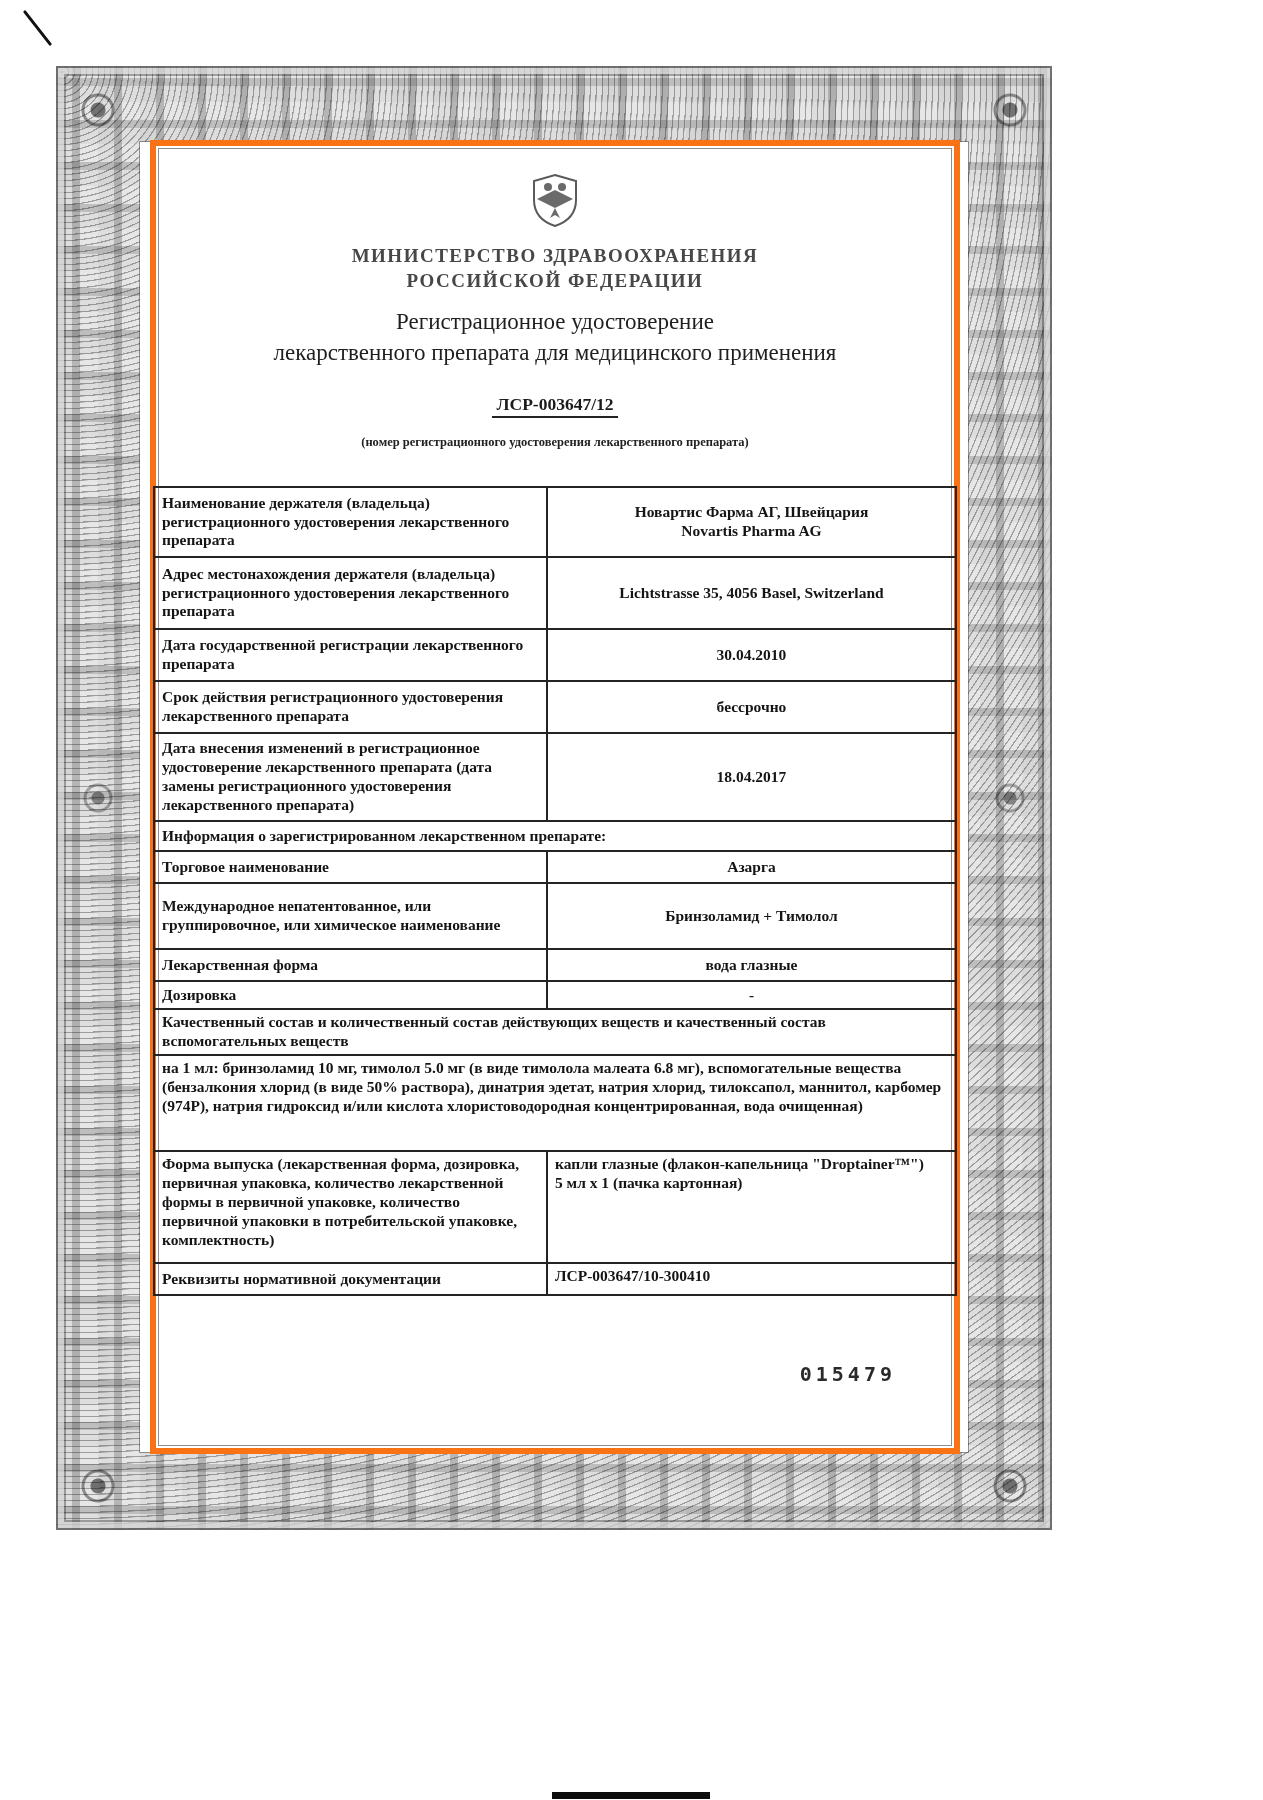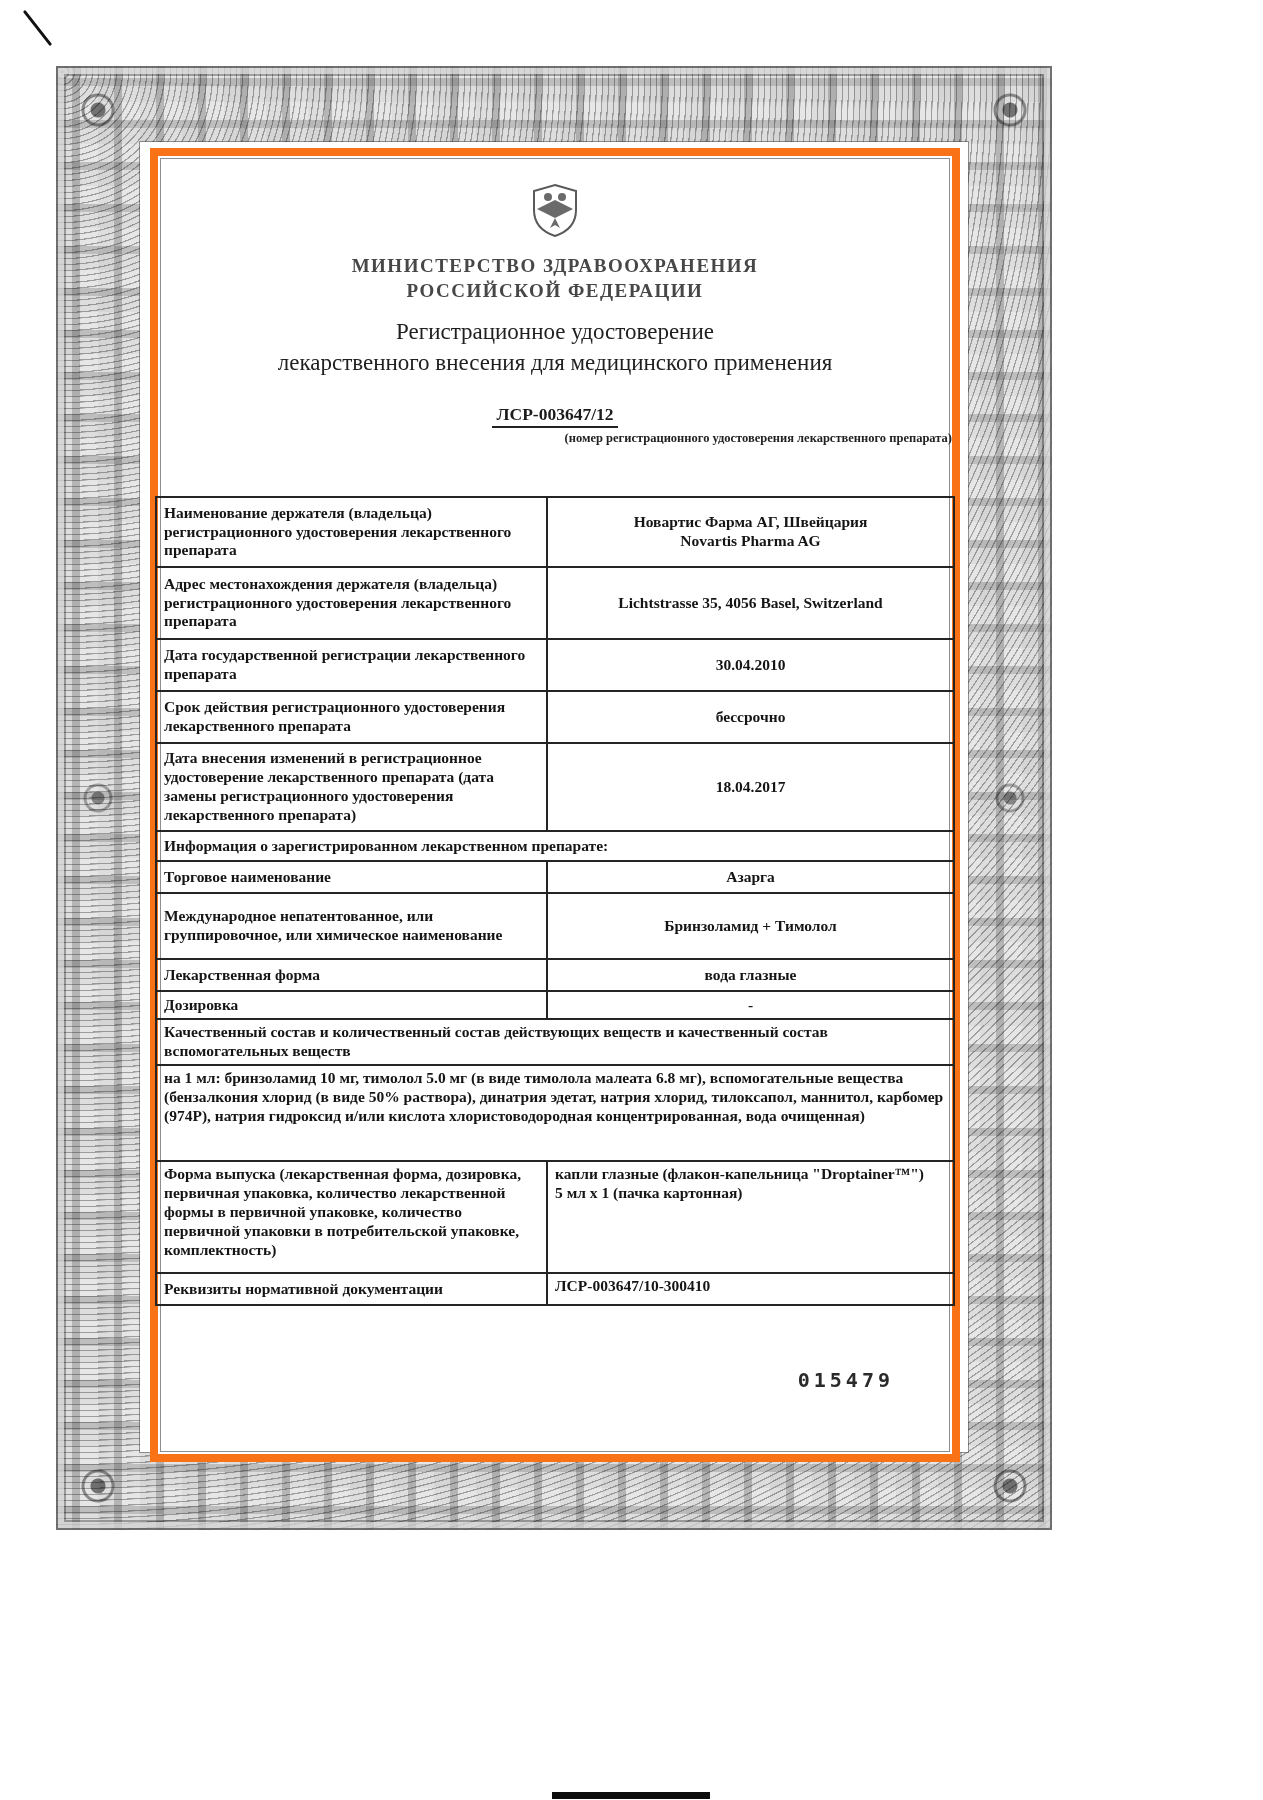--- a/index.html
+++ b/index.html
@@ -33,38 +33,38 @@
       radial-gradient(circle 26px at 42px 732px,  rgba(0,0,0,.40) 0 6px, transparent 7px 11px, rgba(0,0,0,.30) 12px 14px, transparent 15px),
       radial-gradient(circle 26px at 954px 732px, rgba(0,0,0,.40) 0 6px, transparent 7px 11px, rgba(0,0,0,.30) 12px 14px, transparent 15px);
   }
   .deco-frame::after{
     content:"";position:absolute;left:84px;right:84px;top:76px;bottom:78px;background:#ffffff;
     box-shadow:0 0 0 1px rgba(40,40,40,.45);
   }
 
   
   .doc-frame{
-    position:absolute;left:150px;top:148px;width:810px;height:1314px;box-sizing:border-box;
-    border:8px solid #f97316;background:#fff;z-index:2;
+    position:absolute;left:150px;top:140px;width:810px;height:1314px;box-sizing:border-box;
+    border:6px solid #f97316;background:#fff;z-index:2;
     box-shadow: inset 0 0 0 2px #fff, inset 0 0 0 3px rgba(50,50,50,.55);
   }
 
   .doc-header{height:314px;text-align:center;}
   .coat{margin:26px auto 0 auto;width:60px;height:56px;display:block;}
   .ministry{
     margin-top:16px;font-weight:bold;font-size:19px;line-height:1.3;
     letter-spacing:1.5px;color:#474747;filter:blur(.3px);
   }
   .doc-title{
     margin-top:14px;font-weight:normal;font-size:23px;line-height:1.32;color:#1f1f1f;
     filter:blur(.2px);
     text-align:center;
   }
   .reg-number{margin-top:26px;font-weight:bold;font-size:17.5px;display:inline-block;border-bottom:2px solid #222;padding:0 4px 1px 4px;}
-  .reg-caption{margin-top:3px;font-weight:bold;font-size:12.5px;color:#222;text-align:right;}
+  .reg-caption{margin-top:17px;font-weight:bold;font-size:12.5px;color:#222;}
 
   table.reg-table{
     width:calc(100% + 6px);margin-left:-3px;border-collapse:collapse;table-layout:fixed;
   }
   table.reg-table td{
     border:2px solid #242424;padding:3px 7px;font-size:15.5px;line-height:1.22;
     font-weight:bold;color:#151515;box-sizing:border-box;word-wrap:break-word;
   }
   td.lbl{width:49%;text-align:left;vertical-align:middle;}
   td.val{text-align:center;vertical-align:middle;white-space:pre-line;}
@@ -100,21 +100,21 @@
         <circle cx="37" cy="15" r="4" fill="#6a6a6a"></circle>
         <path d="M30 18 L12 27 L30 36 L48 27 Z" fill="#6a6a6a"></path>
         <path d="M30 36 L25 46 L30 43 L35 46 Z" fill="#6a6a6a"></path>
       </svg>
       <div class="ministry">
         <div>МИНИСТЕРСТВО ЗДРАВООХРАНЕНИЯ</div>
         <div>РОССИЙСКОЙ ФЕДЕРАЦИИ</div>
       </div>
       <div class="doc-title">
         <div>Регистрационное удостоверение</div>
-        <div>лекарственного внесения для медицинского применения</div>
+        <div>лекарственного препарата для медицинского применения</div>
       </div>
       <div>
         <span class="reg-number">ЛСР-003647/12</span>
       </div>
       <div class="reg-caption">(номер регистрационного удостоверения лекарственного препарата)</div>
     </div>
 
     <table class="reg-table">
       <tbody>
           <tr>

